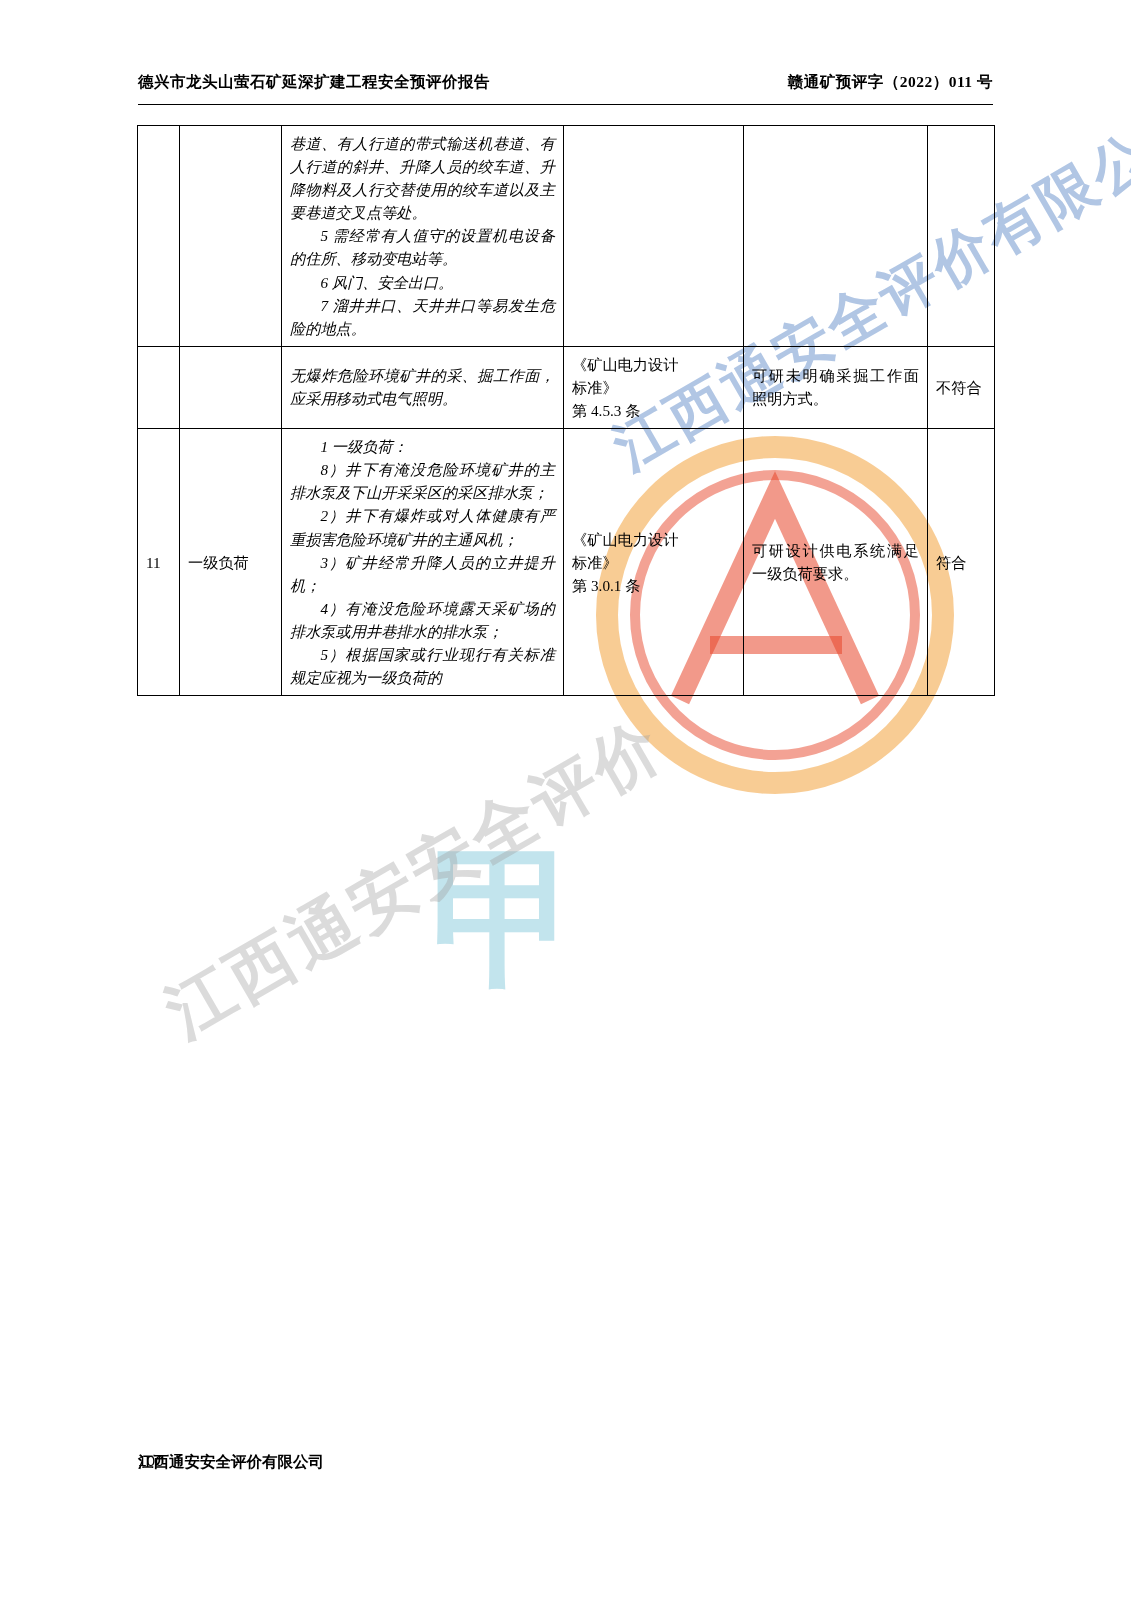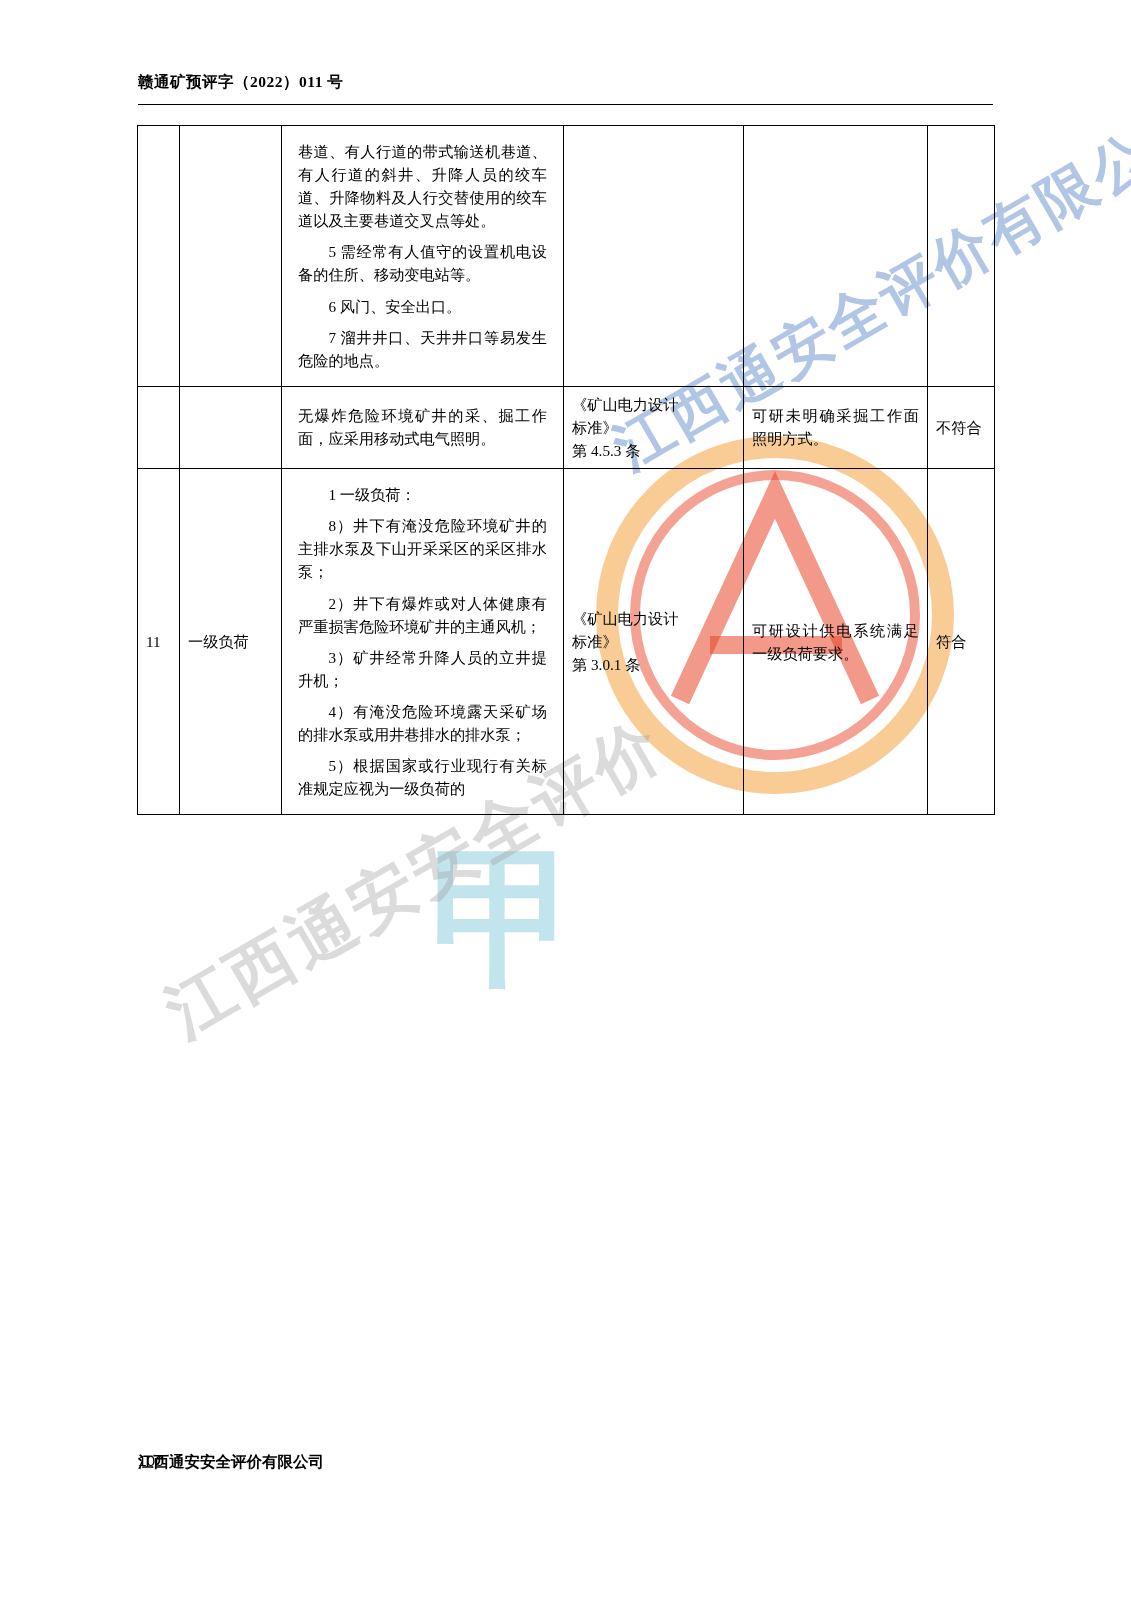--- a/index.html
+++ b/index.html
@@ -92,21 +92,22 @@
   col.c6 { width: 67px; }
 
   td.c-no, td.c-item, td.c-basis, td.c-note, td.c-res {
     text-align: left;
   }
   td.c-desc {
     text-align: justify;
     text-justify: inter-ideograph;
   }
   td.c-desc p {
-    margin: 8px;
+    margin: 0;
+    font-style: italic;
   }
   td.c-desc p.ind {
     text-indent: 2em;
   }
   td.c-note {
     text-align: justify;
     text-justify: inter-ideograph;
   }
   .basis-line { display: block; }
 
@@ -168,20 +169,21 @@
     color: rgba(120,195,215,0.45);
     white-space: nowrap;
   }
 </style>
 </head>
 <body>
 
 <div class="page">
 
   <div class="header">
+    <span>德兴市龙头山萤石矿延深扩建工程安全预评价报告</span>
     <span>赣通矿预评字（2022）011 号</span>
   </div>
   <div class="header-rule"></div>
 
   <div class="wm wm-ring">
     <svg width="430" height="430" viewBox="0 0 430 430">
       <circle cx="215" cy="215" r="168" fill="none" stroke="#f2a33c" stroke-opacity="0.55" stroke-width="22"></circle>
       <circle cx="215" cy="215" r="140" fill="none" stroke="#e8452a" stroke-opacity="0.5" stroke-width="10"></circle>
       <path d="M120 300 L215 95 L310 300" fill="none" stroke="#e8452a" stroke-opacity="0.55" stroke-width="20"></path>
       <path d="M150 245 L282 245" fill="none" stroke="#e8452a" stroke-opacity="0.55" stroke-width="18"></path>

